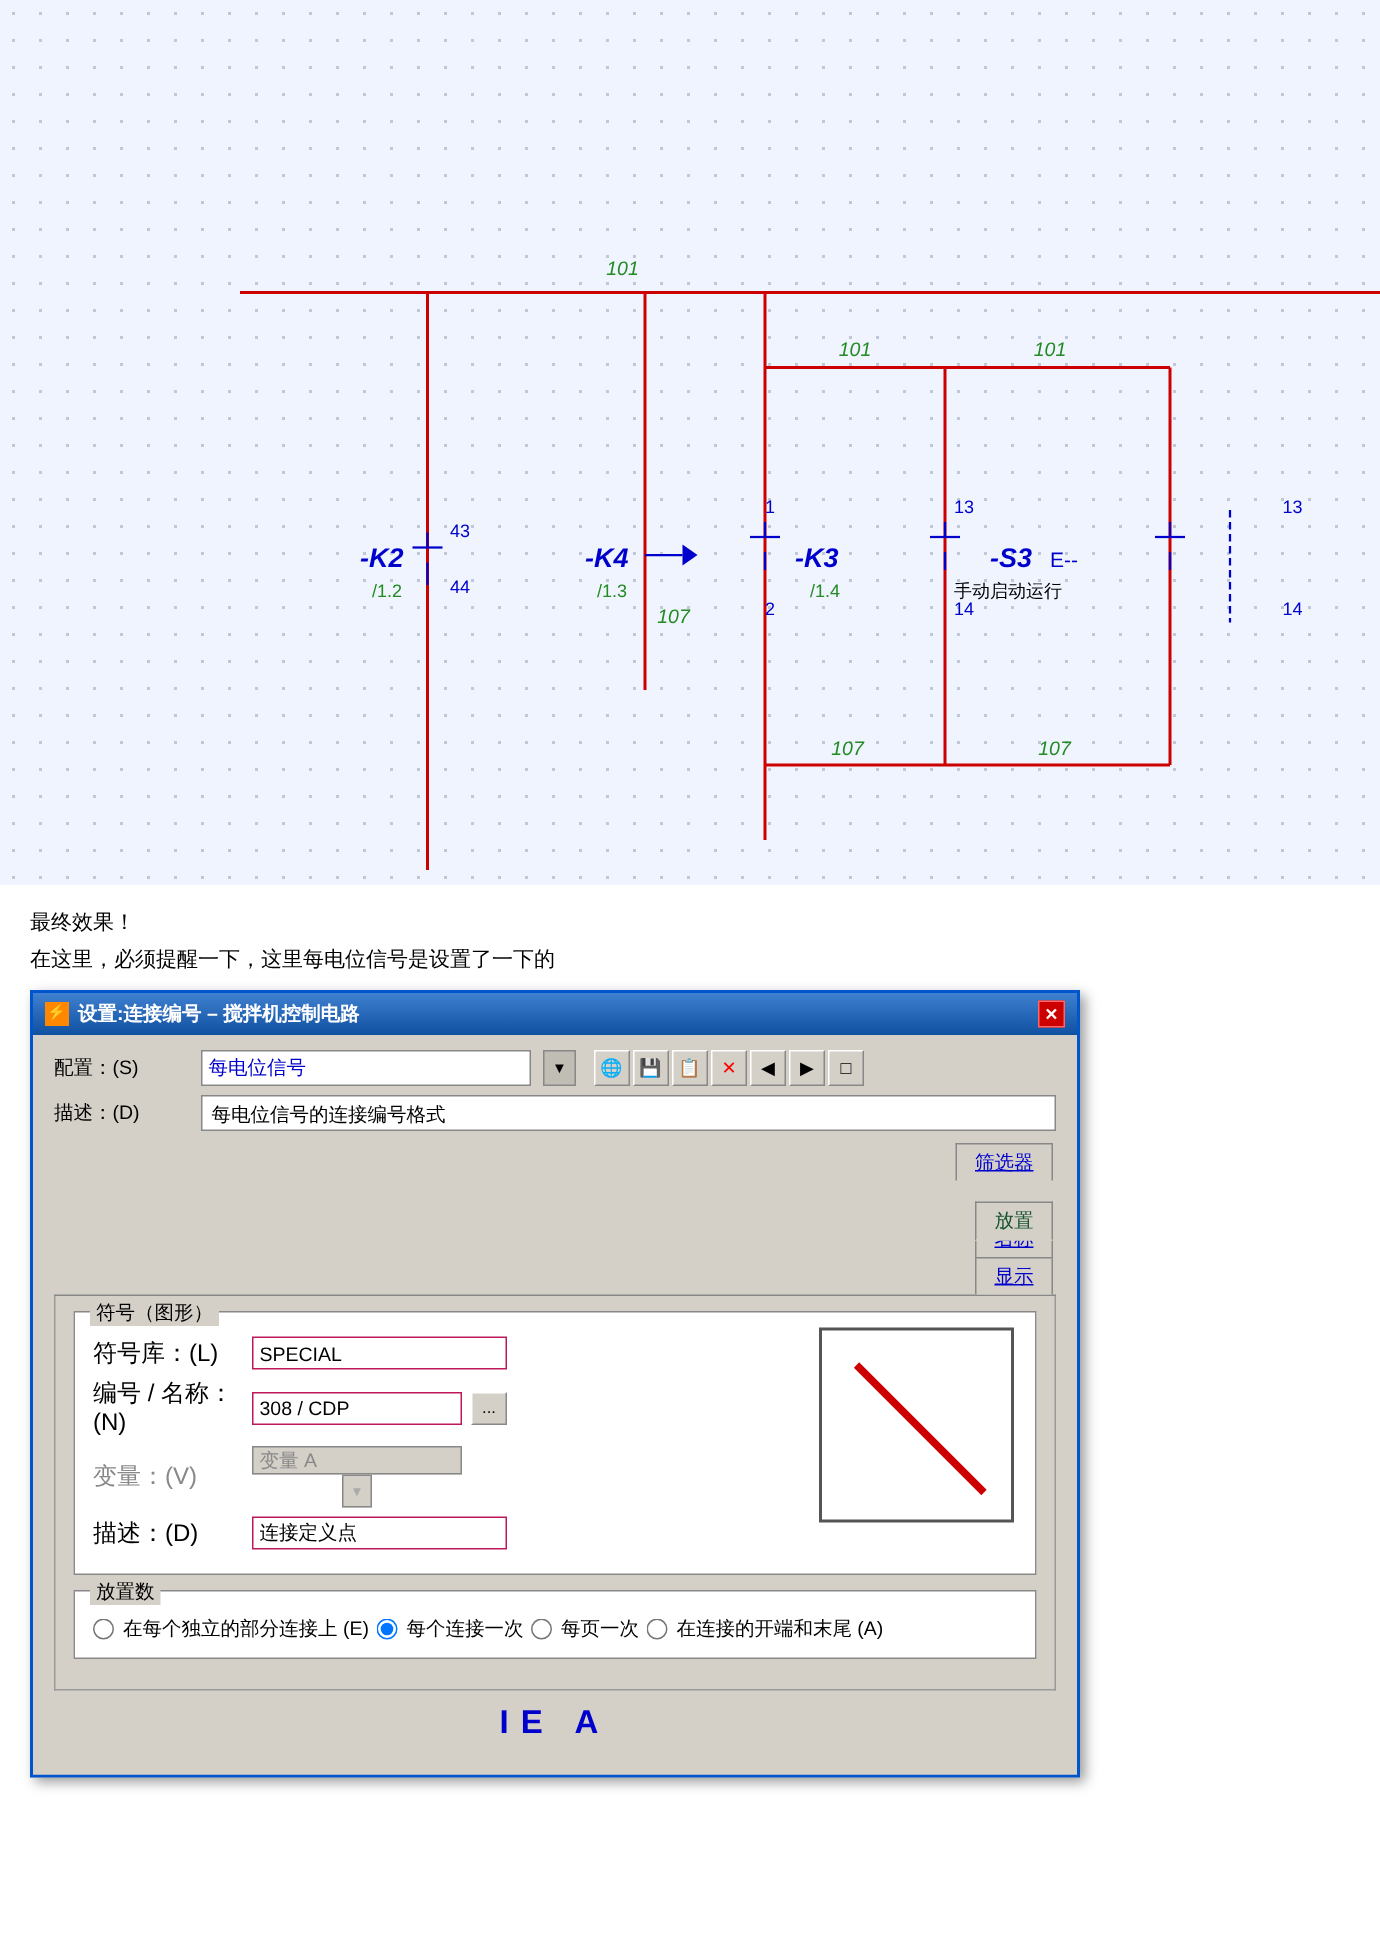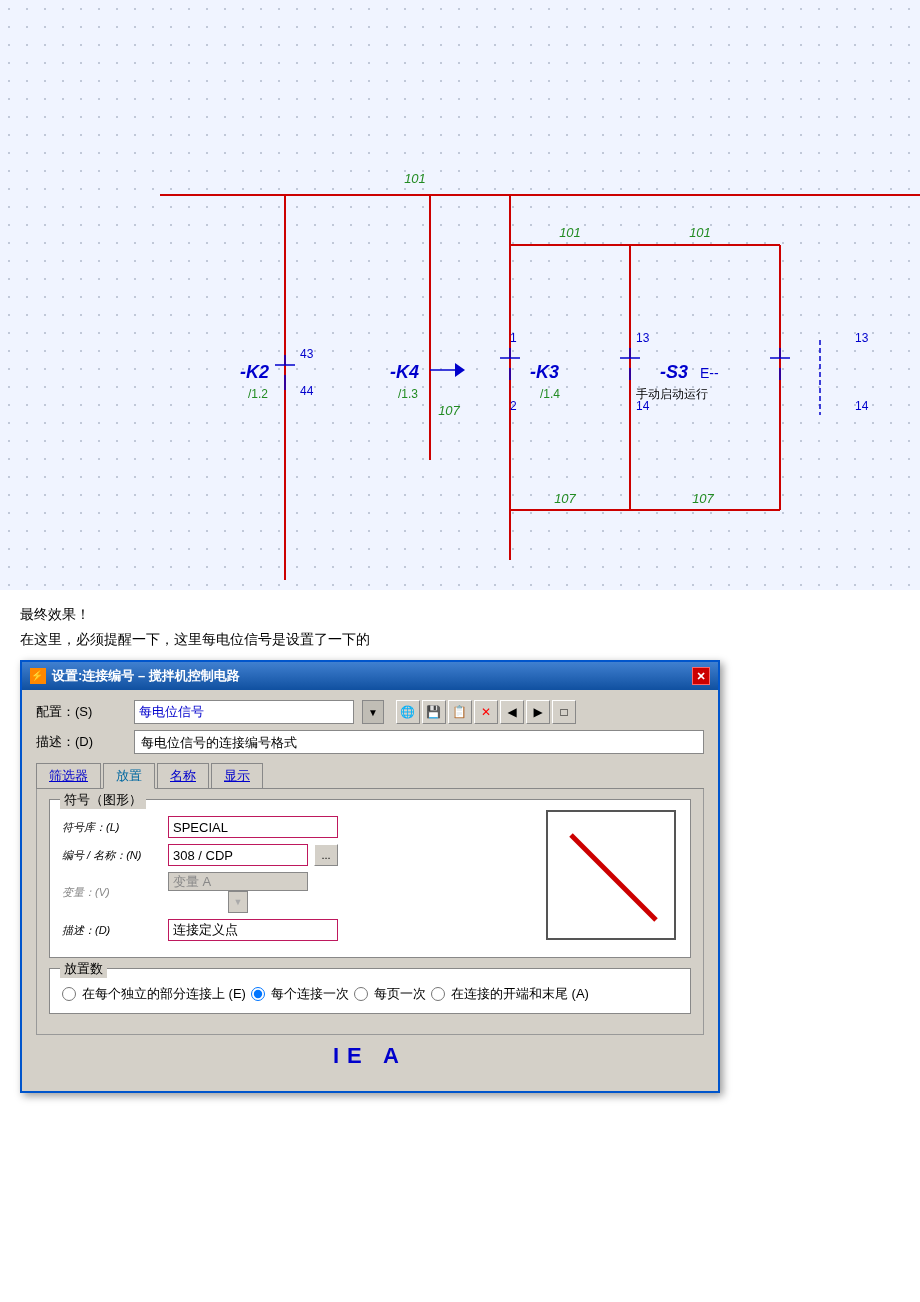--- a/index.html
+++ b/index.html
@@ -168,41 +168,42 @@
       height: 24px;
     }
 
     
     .tabs-row {
       display: flex;
       align-items: flex-end;
       gap: 0;
       margin: 8px 0 0 0;
       border-bottom: 1px solid #888;
+      flex-direction: column;
     }
 
     .tab {
       padding: 3px 12px;
       background: #d4d0c8;
       border: 1px solid #888;
       border-bottom: none;
       font-size: 13px;
       cursor: pointer;
       color: #0000cc;
       margin-right: 2px;
     }
 
     .tab.active {
       background: #d4d0c8;
       border-bottom: 1px solid #d4d0c8;
-      color: #0369a1;
+      color: #14532d;
       font-weight: normal;
       z-index: 1;
       position: relative;
-      top: 1px;
+      top: 14px;
     }
 
     .tab.underlined {
       text-decoration: underline;
     }
 
     
     .panel-area {
       background: #d4d0c8;
       border: 1px solid #999;
@@ -231,23 +232,22 @@
 
     .form-row {
       display: flex;
       align-items: center;
       gap: 6px;
       margin-bottom: 6px;
     }
 
     .form-label {
       width: 100px;
-      font-size: 11px;
-      color: #000;
-      font-style: italic;
+      font-size: 16px;
+      color: #000;
     }
 
     .form-label.disabled {
       color: #888;
     }
 
     .form-input {
       background: white;
       border: 1px solid #be185d;
       height: 22px;

